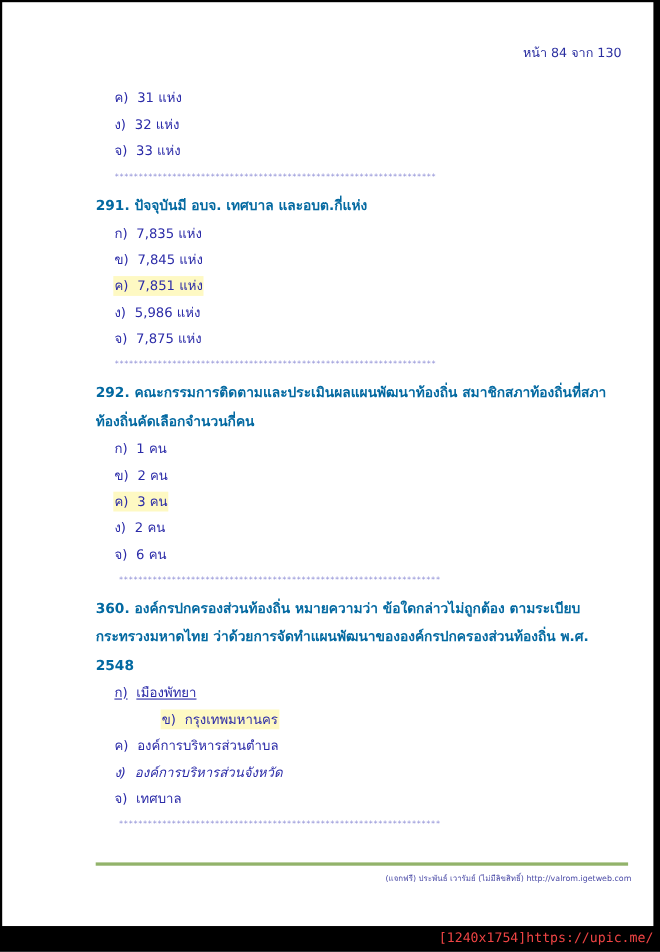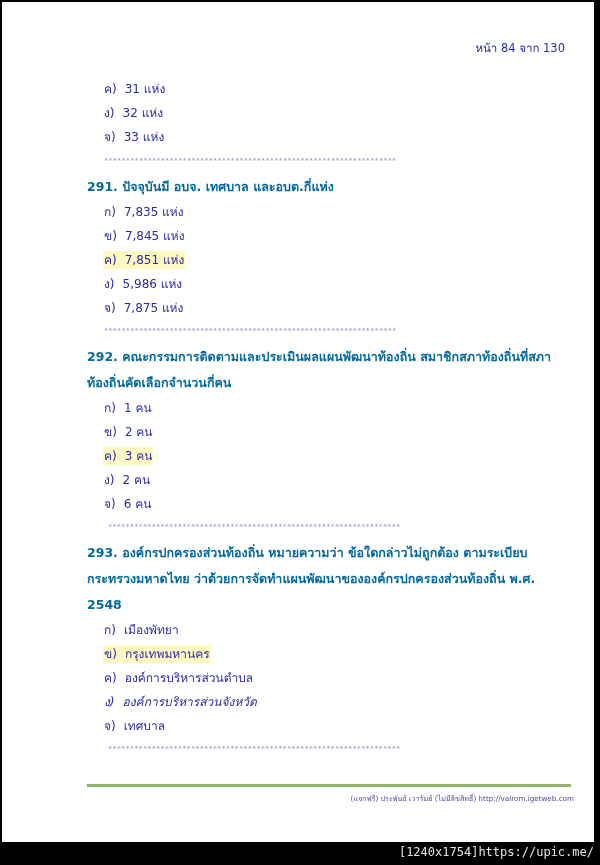--- a/index.html
+++ b/index.html
@@ -82,21 +82,21 @@
       width: 600px;
       height: 23px;
       background: #000;
     }
     .watermark {
       position: absolute;
       right: 6px;
       top: 845px;
       font-family: "DejaVu Sans Mono", "Liberation Mono", monospace;
       font-size: 12px;
-      color: #e5e5e5;
+      color: #ef4444;
       white-space: nowrap;
     }
   </style>
 </head>
 <body>
 
 <div class="page"></div>
 
 <div class="header-page">หน้า 84 จาก 130</div>
 
@@ -141,27 +141,27 @@
   <span class="letter">ค)</span><span>3 คน</span>
 </div>
 <div class="line opt" style="top:471px;">
   <span class="letter">ง)</span><span>2 คน</span>
 </div>
 <div class="line opt" style="top:495px;">
   <span class="letter">จ)</span><span>6 คน</span>
 </div>
 <div class="stars" style="left:108px; top:523px;">*******************************************************************</div>
 
-<div class="line q" style="top:544px;">293. องค์กรปกครองส่วนท้องถิ่น หมายความว่า ข้อใดกล่าวไม่ถูกต้อง ตามระเบียบ</div>
+<div class="line q" style="top:544px;">360. องค์กรปกครองส่วนท้องถิ่น หมายความว่า ข้อใดกล่าวไม่ถูกต้อง ตามระเบียบ</div>
 <div class="line q" style="top:570px;">กระทรวงมหาดไทย ว่าด้วยการจัดทำแผนพัฒนาขององค์กรปกครองส่วนท้องถิ่น พ.ศ.</div>
 <div class="line q" style="top:596px;">2548</div>
-<div class="line opt" style="top:621px;">
+<div class="line opt" style="top:621px;text-decoration:underline;">
   <span class="letter">ก)</span><span>เมืองพัทยา</span>
 </div>
-<div class="line opt hl" style="top:645px;">
+<div class="line opt hl" style="top:645px;margin-left:43px;">
   <span class="letter">ข)</span><span>กรุงเทพมหานคร</span>
 </div>
 <div class="line opt" style="top:669px;">
   <span class="letter">ค)</span><span>องค์การบริหารส่วนตำบล</span>
 </div>
 <div class="line opt" style="top:693px;font-style:italic;">
   <span class="letter">ง)</span><span>องค์การบริหารส่วนจังหวัด</span>
 </div>
 <div class="line opt" style="top:717px;">
   <span class="letter">จ)</span><span>เทศบาล</span>

